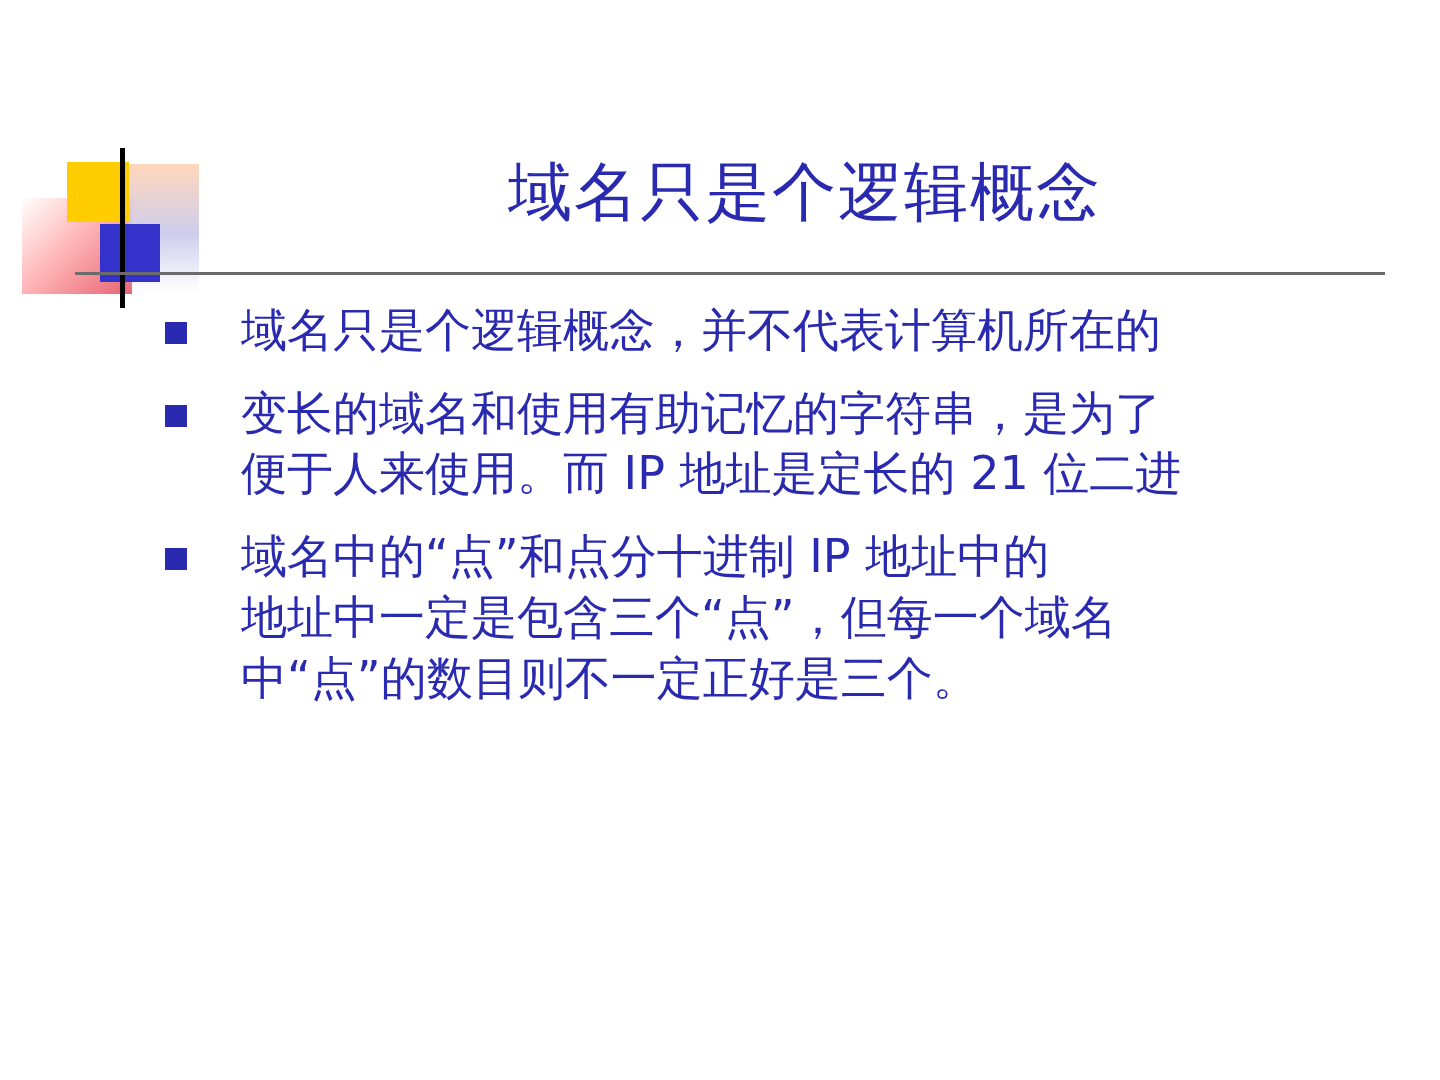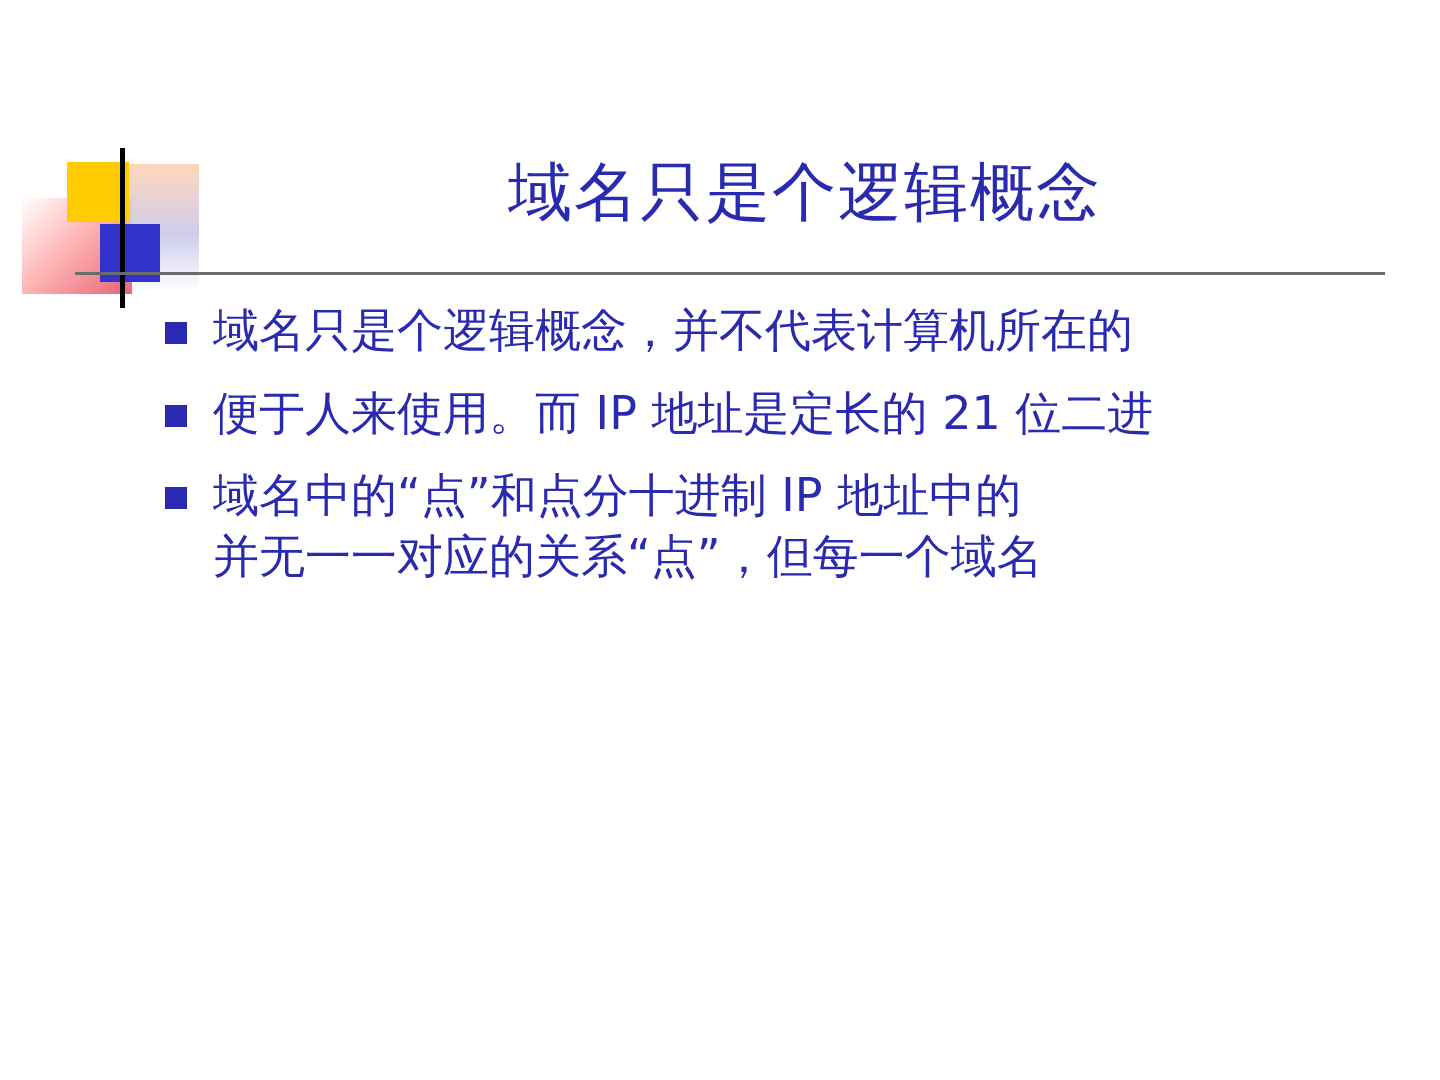--- a/index.html
+++ b/index.html
@@ -112,20 +112,21 @@
     height: 22px;
     background: #2a2ab0;
     margin-top: 22px;
     margin-right: 26px;
   }
   .bullet-text {
     flex: 1 1 auto;
     font-size: 46px;
     line-height: 1.32;
     letter-spacing: 0px;
+    margin-left: 28px;
   }
   .indent-line {
     display: block;
   }
 </style>
 </head>
 <body>
 
 <div class="slide">
 
@@ -146,26 +147,28 @@
     <div class="bullet-row">
       <span class="bullet-marker"></span>
       <div class="bullet-text">
         <span class="indent-line">域名只是个逻辑概念，并不代表计算机所在的</span>
       </div>
     </div>
 
     <div class="bullet-row">
       <span class="bullet-marker"></span>
       <div class="bullet-text">
+        <span class="indent-line">变长的域名和使用有助记忆的字符串，是为了</span>
         <span class="indent-line">便于人来使用。而 IP 地址是定长的 21 位二进</span>
       </div>
     </div>
 
     <div class="bullet-row">
       <span class="bullet-marker"></span>
       <div class="bullet-text">
         <span class="indent-line">域名中的“点”和点分十进制 IP 地址中的</span>
-        <span class="indent-line">并无一一对应的关系“点”，但每一个域名</span>
+        <span class="indent-line">地址中一定是包含三个“点”，但每一个域名</span>
+        <span class="indent-line">中“点”的数目则不一定正好是三个。</span>
       </div>
     </div>
 
   </div>
 </div>
 
 </body></html>

